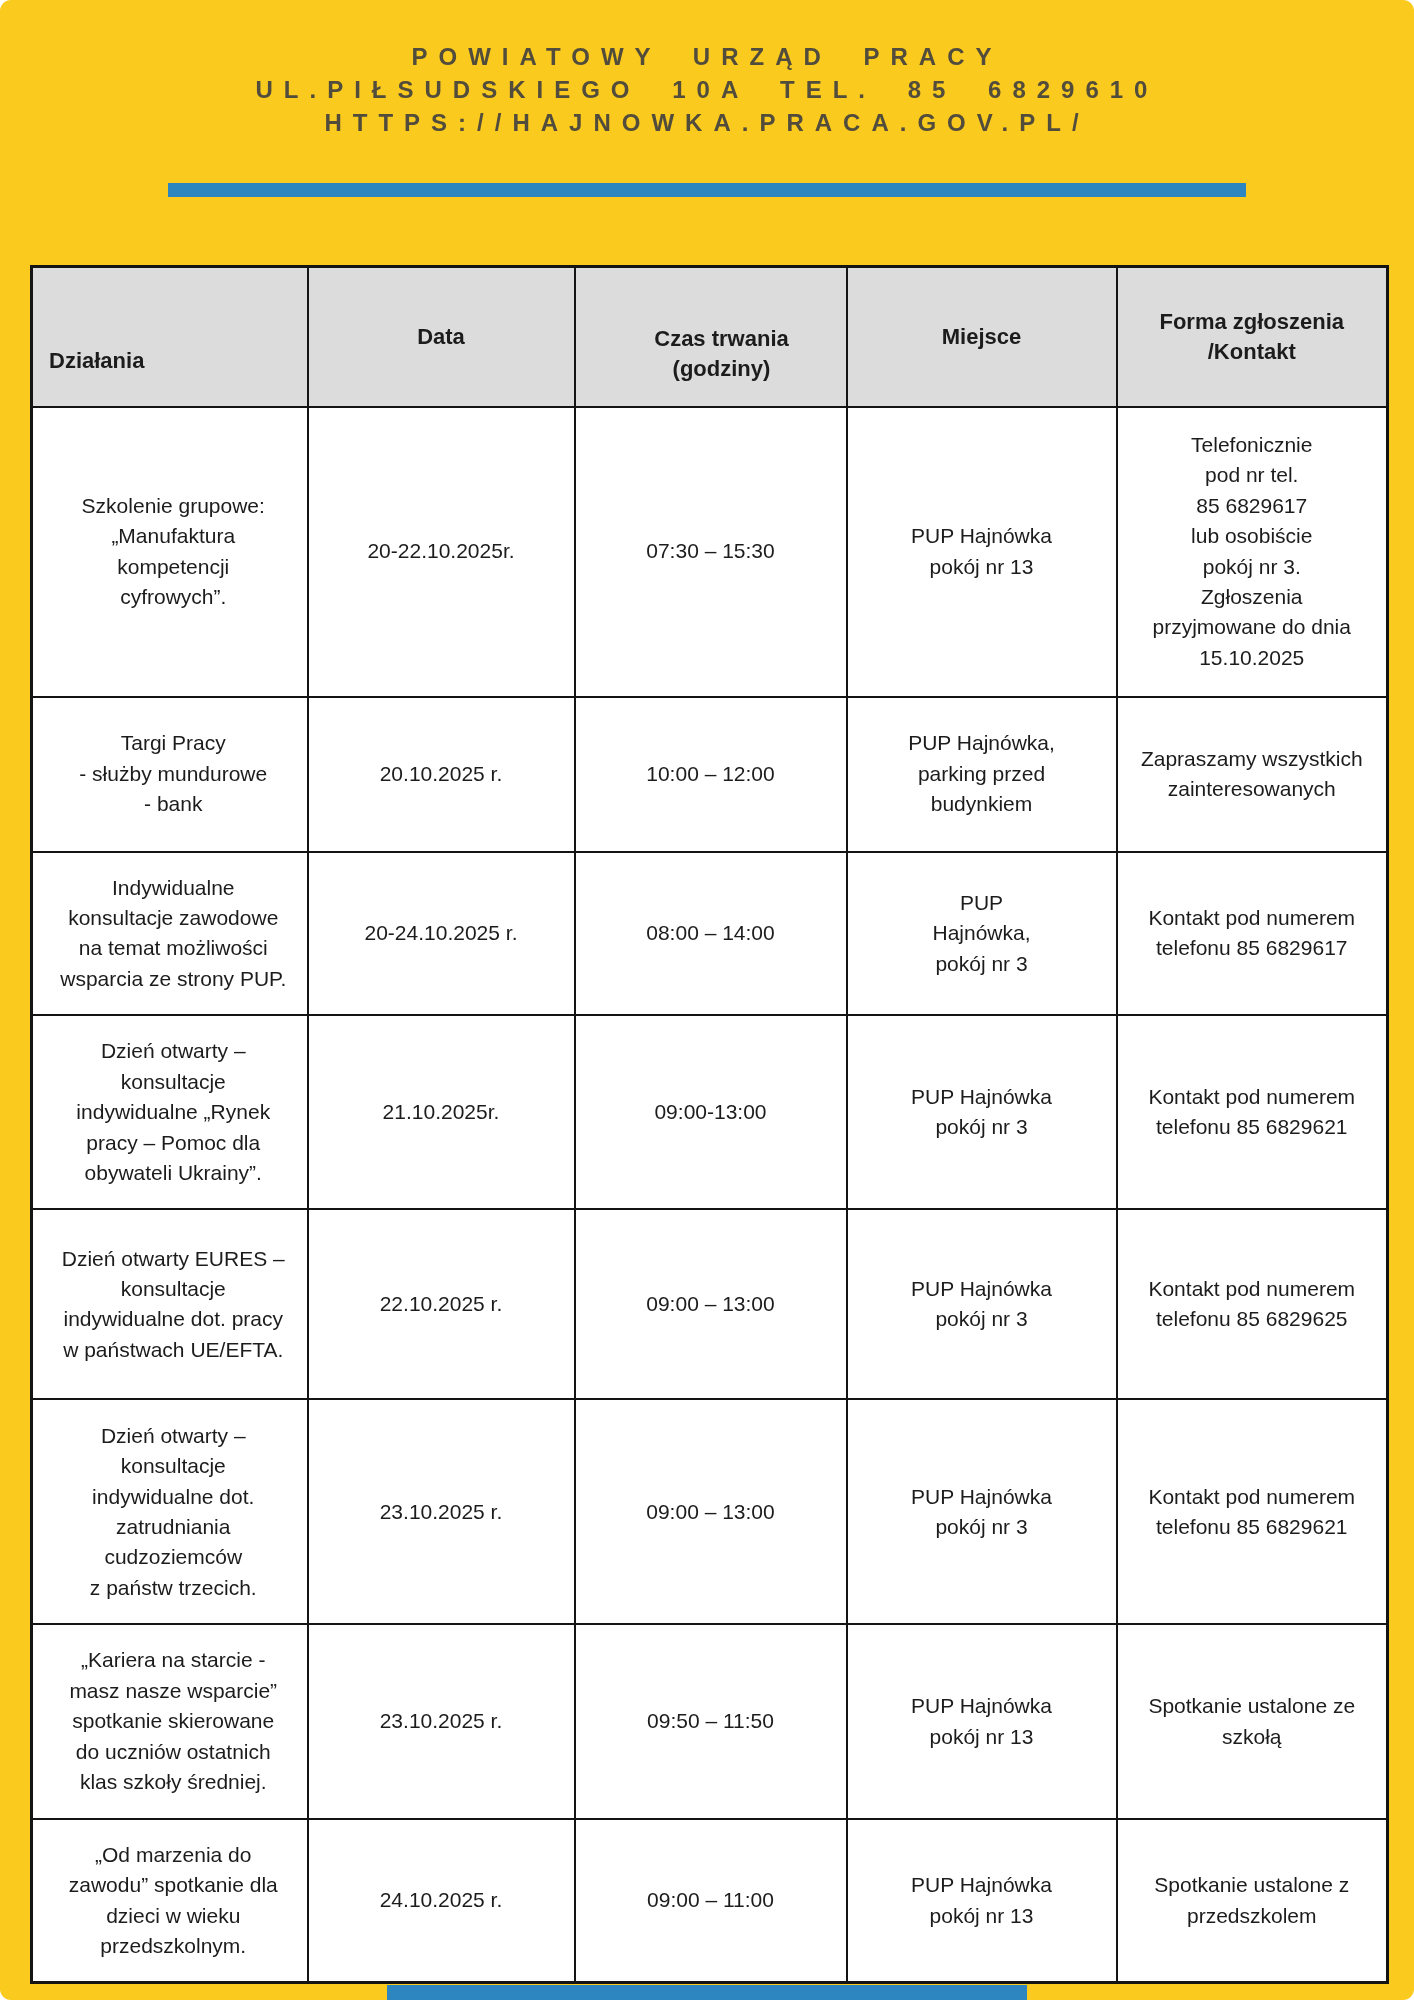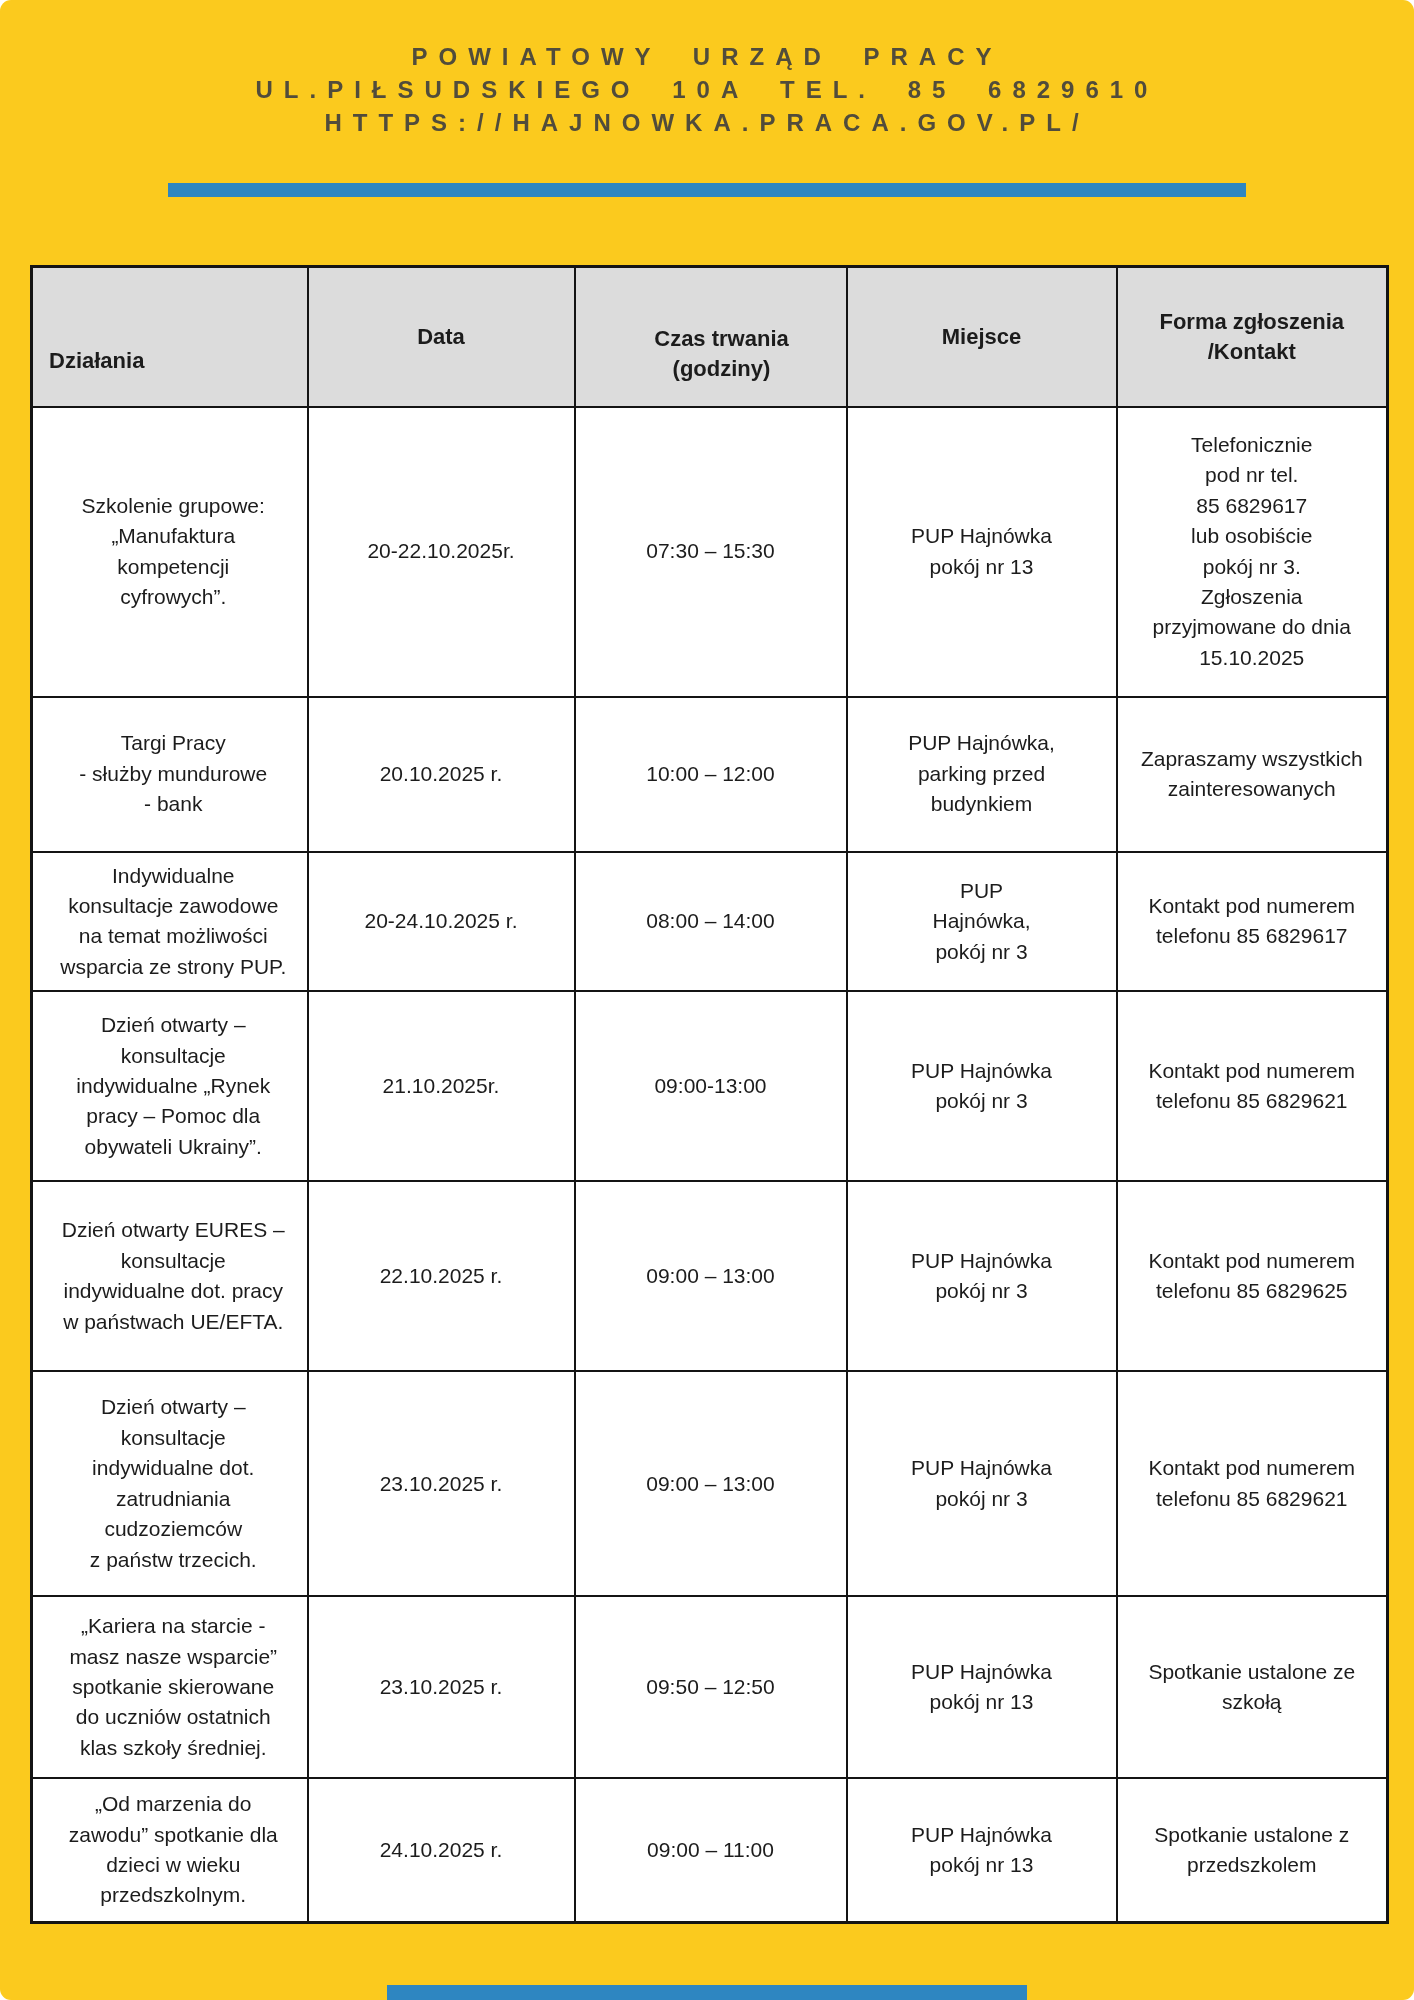--- a/index.html
+++ b/index.html
@@ -66,21 +66,21 @@
     vertical-align:bottom;
     padding:0 10px 30px 16px;
   }
   table.schedule th.th-time { padding-top:40px;padding-left:32px; }
   table.schedule td {
     font-size:21px;
     line-height:1.45;
     vertical-align:middle;
     text-align:center;
     white-space:pre-line;
-    padding:8px 12px;
+    padding:20px 12px;
   }
   table.schedule td.cell-activity {
     text-align:center;
     padding-left:17px;
     padding-right:10px;
   }
 </style>
 </head>
 <body>
 
@@ -193,21 +193,21 @@
       <td>Kontakt pod numerem
 telefonu 85 6829621</td>
     </tr>
     <tr style="height:182px;">
       <td class="cell-activity">„Kariera na starcie -
 masz nasze wsparcie”
 spotkanie skierowane
 do uczniów ostatnich
 klas szkoły średniej.</td>
       <td>23.10.2025 r.</td>
-      <td>09:50 – 12:50</td>
+      <td>09:50 – 11:50</td>
       <td>PUP Hajnówka
 pokój nr 13</td>
       <td>Spotkanie ustalone ze
 szkołą</td>
     </tr>
     <tr style="height:144px;">
       <td class="cell-activity">„Od marzenia do
 zawodu” spotkanie dla
 dzieci w wieku
 przedszkolnym.</td>

